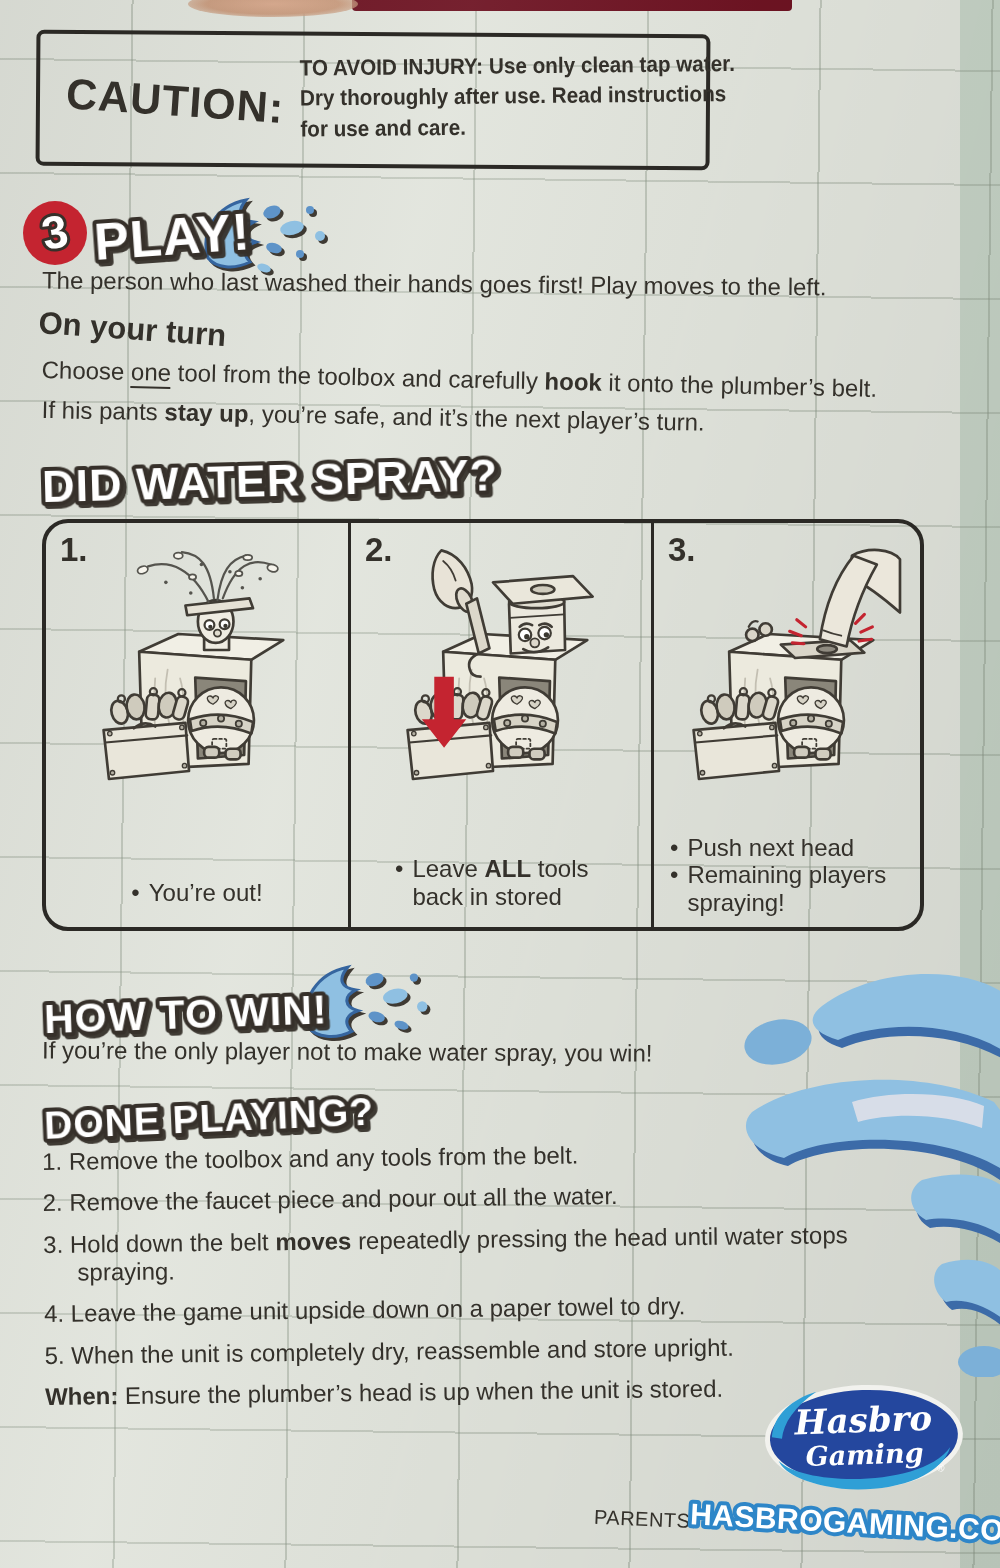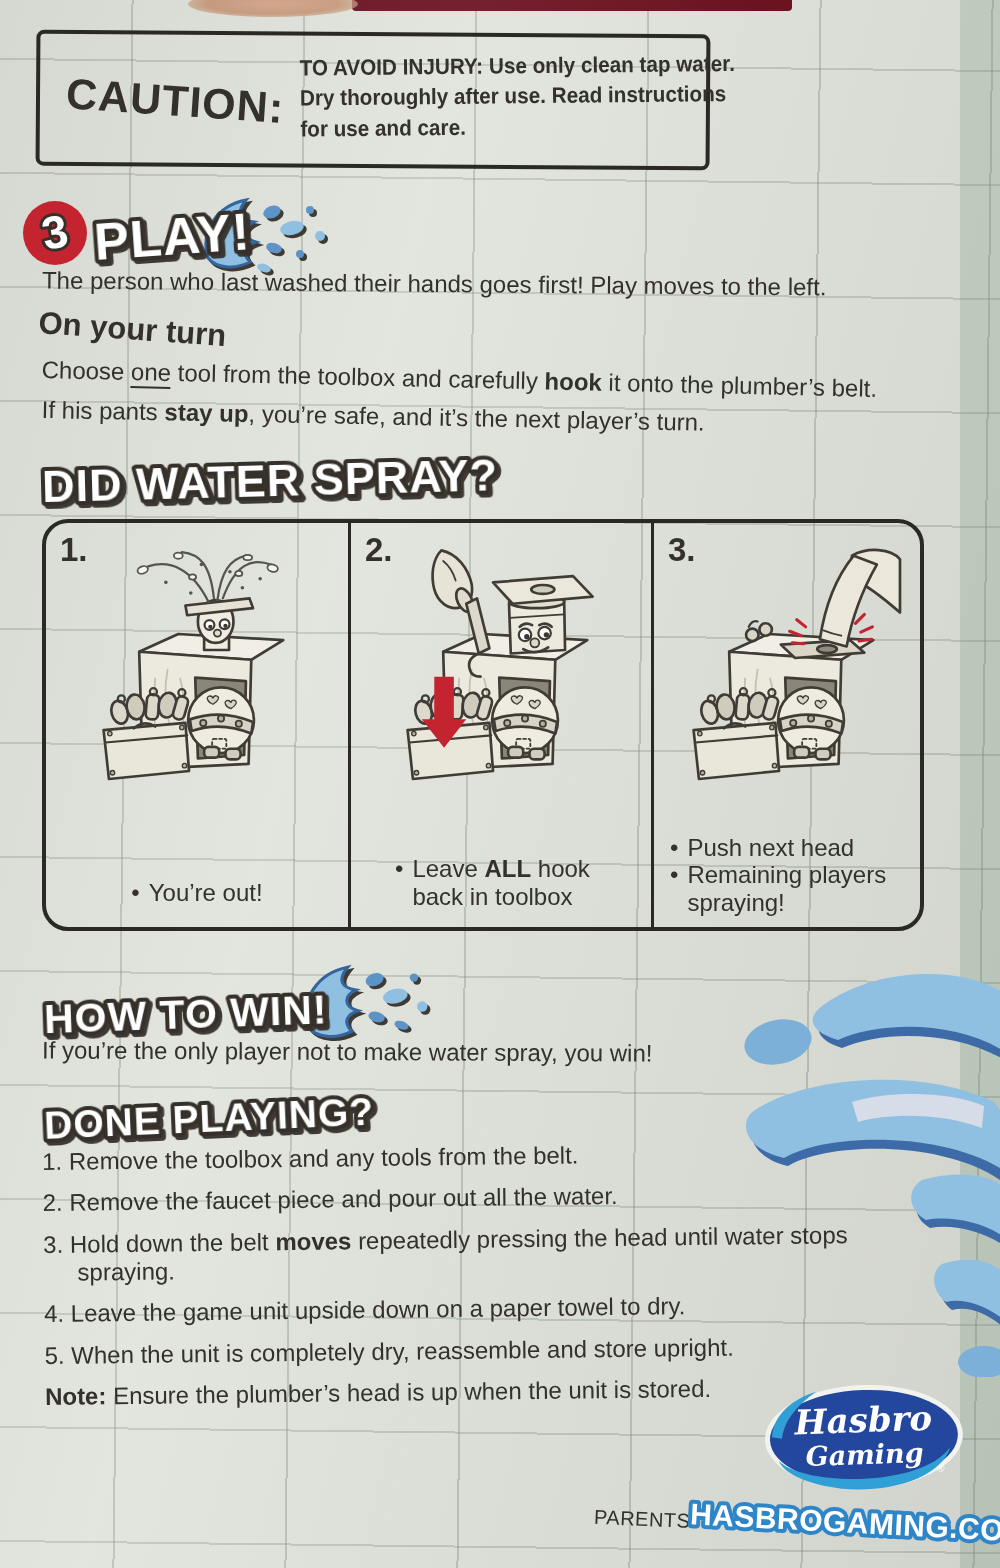--- a/index.html
+++ b/index.html
@@ -245,21 +245,21 @@
           <path d="M58,6 C76,10 88,26 92,44 C94,56 90,66 80,70 C66,74 54,64 50,50 C46,34 48,16 58,6 Z" fill="#e8e3d7"></path>
           <ellipse cx="84" cy="62" rx="8" ry="14" transform="rotate(-25 84 62)" fill="#e0dbce"></ellipse>
           <path d="M60,18 q10,8 14,22" fill="none" stroke-width="2"></path>
           <path d="M86,66 L98,60 L112,116 L100,122 Z" fill="#dcd8cb"></path>
           <path d="M100,122 q-14,6 -10,18 q2,8 12,8" fill="none" stroke-width="3"></path>
         </g>
         <path d="M50,148 L72,148 L72,196 L86,196 L61,228 L36,196 L50,196 Z" fill="#c42430" stroke="none"></path>
       </svg>
       <div class="cap cap-row" style="position:absolute;left:44px;bottom:16px">
         <span class="bullet">•</span>
-        <div style="width:190px"><span>Leave </span><span class="b">ALL</span><span> hook back in toolbox</span></div>
+        <div style="width:190px"><span>Leave </span><span class="b">ALL</span><span> tools back in stored</span></div>
       </div>
     </div>
 
     <div class="panel panel-3">
       <div class="panel-number">3.</div>
       <svg class="panel-art" viewBox="0 0 250 290">
         <use href="#unit-base"></use>
         <g class="ill">
           <path d="M118,112 L196,107 L212,121 L134,127 Z" fill="#d9d5c8"></path>
           <ellipse cx="170" cy="117" rx="11" ry="4.5" fill="#8f8b80"></ellipse>
@@ -309,21 +309,21 @@
   <svg class="abs bubble-svg" style="left:38px;top:1086px;transform:rotate(-2.5deg)" width="330" height="64" viewBox="0 0 330 64">
     <text x="6" y="46" class="bubble-text" style="font-size:39px">DONE PLAYING?</text>
   </svg>
 
   <div class="abs done-list" style="left:42px;top:1148px">
     <div class="done-item"><span>1.</span> <span>Remove the toolbox and any tools from the belt.</span></div>
     <div class="done-item"><span>2.</span> <span>Remove the faucet piece and pour out all the water.</span></div>
     <div class="done-item"><span>3.</span> <span>Hold down the belt </span><span class="b">moves</span><span> repeatedly pressing the head until water stops spraying.</span></div>
     <div class="done-item"><span>4.</span> <span>Leave the game unit upside down on a paper towel to dry.</span></div>
     <div class="done-item"><span>5.</span> <span>When the unit is completely dry, reassemble and store upright.</span></div>
-    <div class="note-line"><span class="b">Note:</span><span> Ensure the plumber’s head is up when the unit is stored.</span></div>
+    <div class="note-line"><span class="b">When:</span><span> Ensure the plumber’s head is up when the unit is stored.</span></div>
   </div>
 
   <svg class="abs" style="left:732px;top:972px" width="268" height="405" viewBox="0 0 268 405">
     <g stroke="none">
       <path d="M96,42 C150,2 236,2 276,28 L276,90 C226,58 150,58 110,76 C84,68 80,54 96,42 Z" fill="#3c6ba8"></path>
       <path d="M90,34 C144,-6 230,-6 270,20 L270,78 C220,48 146,50 106,68 C78,60 74,46 90,34 Z" fill="#8fc0e2"></path>
       <ellipse cx="46" cy="70" rx="34" ry="22" transform="rotate(-12 46 70)" fill="#7cb0d8"></ellipse>
       <path d="M26,148 C80,110 200,104 268,140 L268,208 C210,168 96,170 56,194 C22,186 12,162 26,148 Z" fill="#3c6ba8"></path>
       <path d="M20,140 C74,102 194,96 262,130 L268,138 L268,196 C204,158 92,162 52,186 C16,178 6,154 20,140 Z" fill="#8fc0e2"></path>
       <path d="M120,130 C160,118 220,120 252,134 L250,156 C214,142 160,140 126,150 Z" fill="#e9e4ea" opacity=".8"></path>

